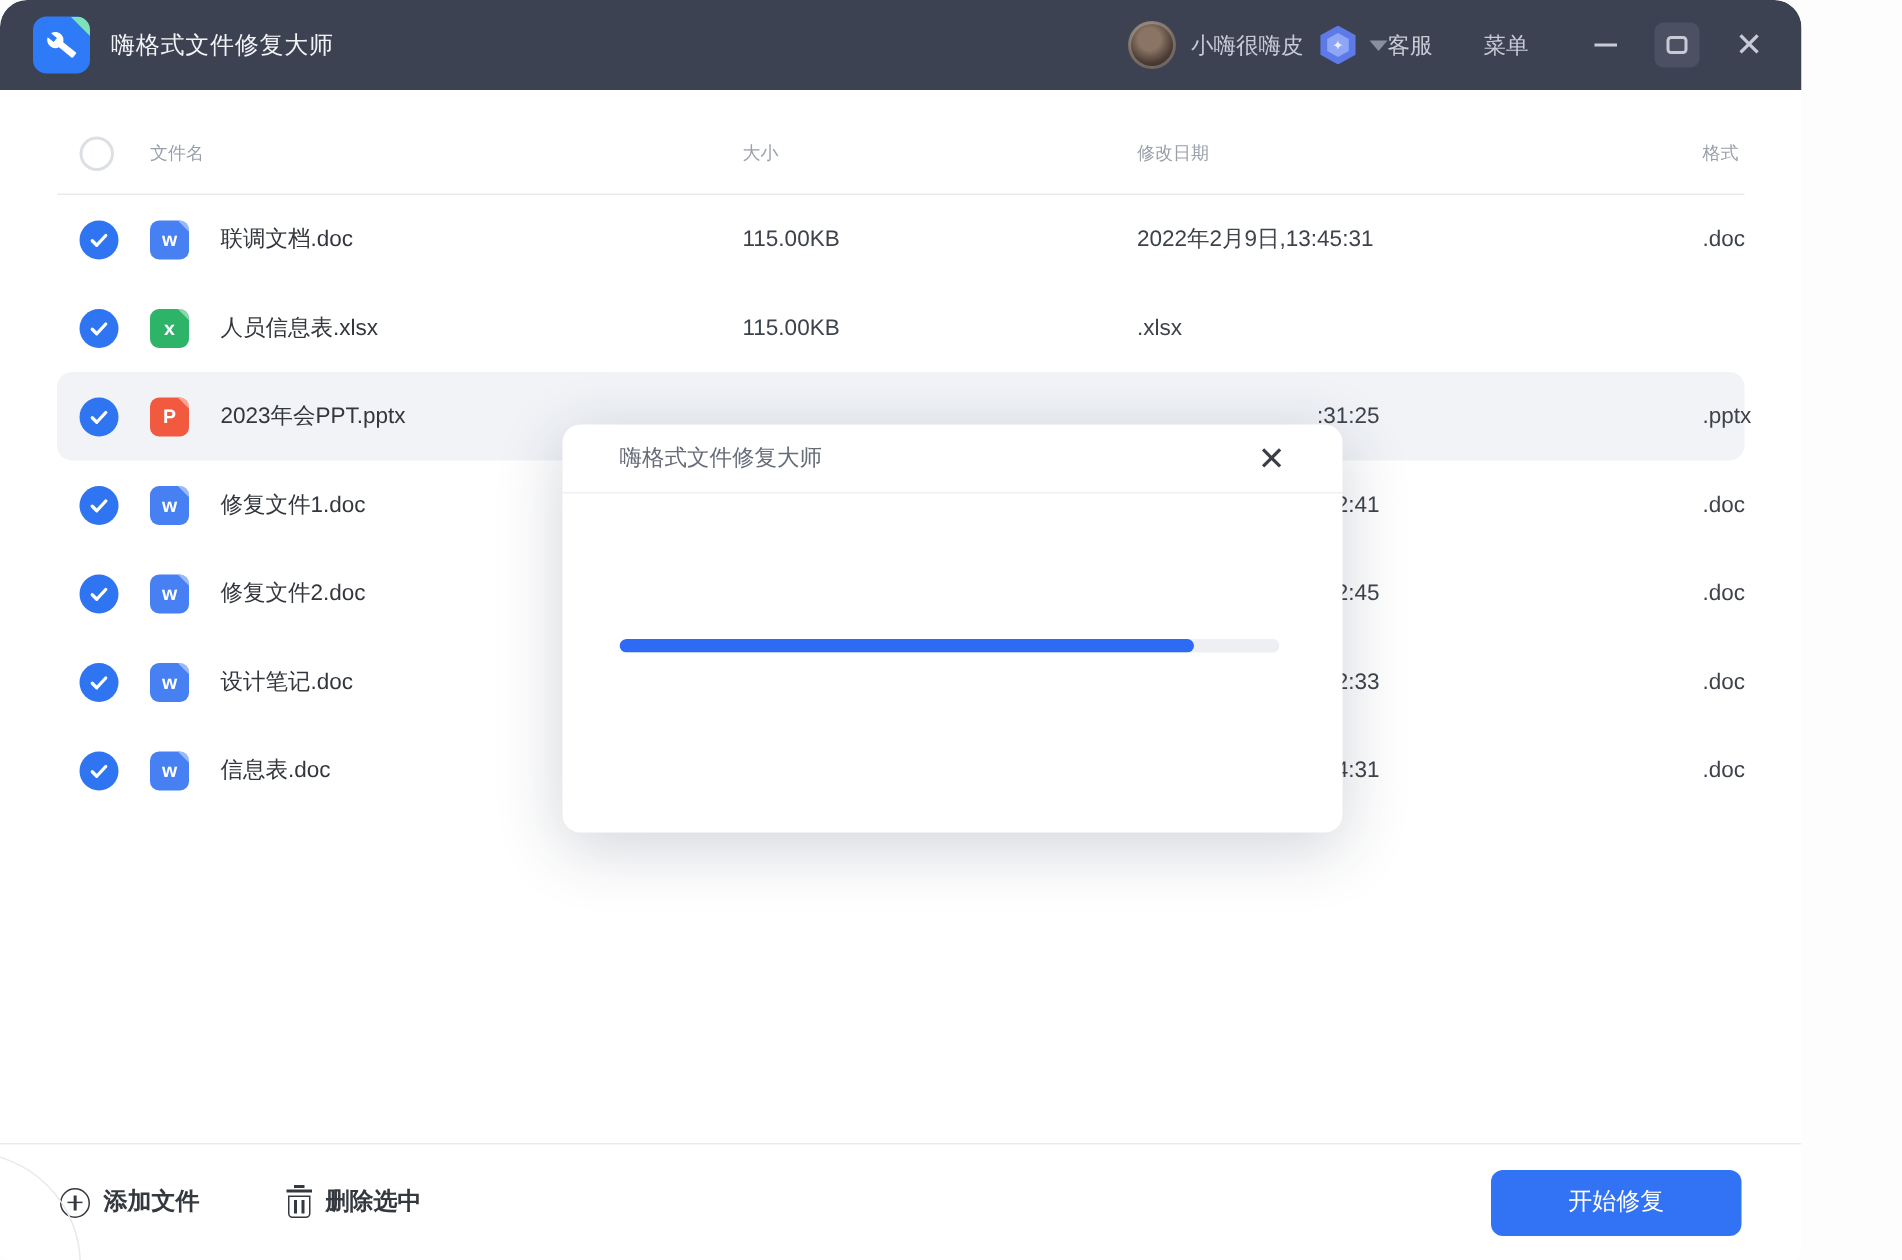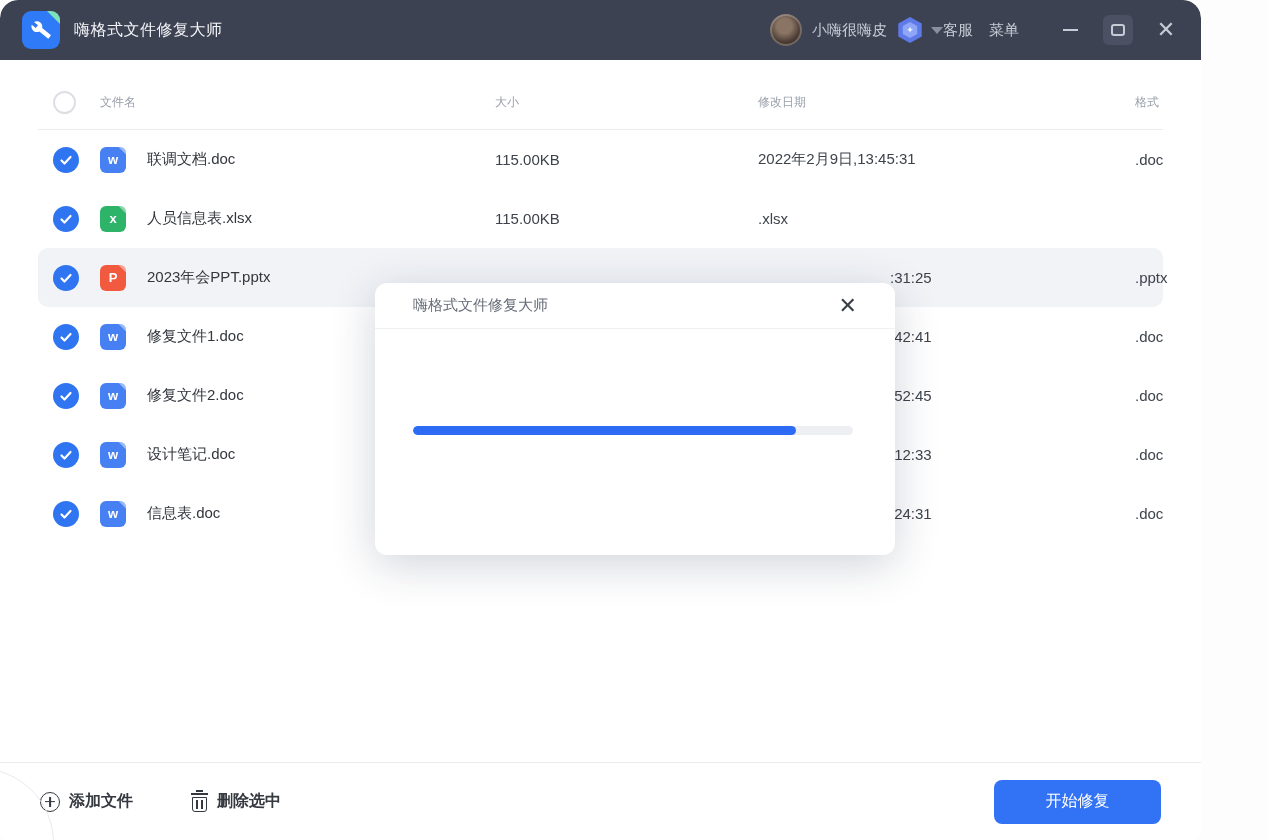--- a/index.html
+++ b/index.html
@@ -27,21 +27,21 @@
   .vip-badge { width:26px; height:26px; background:#5d7ae8;
                clip-path:polygon(50% 0,95% 25%,95% 75%,50% 100%,5% 75%,5% 25%);
                display:flex; align-items:center; justify-content:center; }
   .vip-badge .inner { width:16px; height:16px; background:#8fa6f7;
                clip-path:polygon(50% 0,95% 25%,95% 75%,50% 100%,5% 75%,5% 25%);
                display:flex; align-items:center; justify-content:center;
                color:#eef1ff; font-size:9px; line-height:1; }
   .caret-down { width:0; height:0; margin-left:8px; border-left:6px solid transparent;
                border-right:6px solid transparent; border-top:7px solid #8a8f9d; }
   .tb-link { color:#c7cbd6; font-size:15px; cursor:default; }
-  .tb-link.kefu { } .tb-link.menu { margin-left:16px; }
+  .tb-link.kefu { } .tb-link.menu { margin-left:34px; }
   .win-btns { display:flex; align-items:center; margin-left:36px; gap:18px; }
   .win-btn { width:30px; height:30px; display:flex; align-items:center; justify-content:center;
              border-radius:6px; }
   .win-btn.max { background:#4b5163; }
   .glyph-min { width:15px; height:2px; background:#c7cbd6; }
   .glyph-max { width:14px; height:12px; border:2px solid #c7cbd6; border-radius:3px; }
   .glyph-close { color:#c7cbd6; font-size:22px; line-height:1; font-weight:300; }
 
   
   .grid-cols { display:grid; grid-template-columns:442px 263px 377px 1fr; align-items:center; }
@@ -59,21 +59,21 @@
   .check-circle svg { width:14px; height:14px; }
   .file-icon { position:relative; width:26px; height:26px; border-radius:6px; flex:0 0 auto;
                display:flex; align-items:center; justify-content:center;
                color:#fff; font-size:13px; font-weight:bold; overflow:hidden; }
   .file-icon .fold { position:absolute; top:0; right:0; width:8px; height:8px;
                      background:rgba(255,255,255,.45); clip-path:polygon(0 0,100% 100%,100% 0); }
   .file-icon.word  { background:#4680f2; }
   .file-icon.excel { background:#2db469; }
   .file-icon.ppt   { background:#f25a40; }
   .date-cell { position:relative; }
-  .date-partial { position:relative; left:132px; }
+  .date-partial { position:relative; left:120px; }
 
   
   .dialog { position:absolute; left:375px; top:283px; width:520px; height:272px;
             background:#fff; border-radius:12px; box-shadow:0 10px 45px rgba(30,40,70,.20);
             z-index:5; }
   .dialog-header { height:46px; display:flex; align-items:center; padding:0 30px 0 38px;
                    border-bottom:1px solid #eef0f3; }
   .dialog-title { color:#676d78; font-size:15px; }
   .dialog-close { margin-left:auto; color:#3a3e46; font-size:22px; font-weight:300;
                   line-height:1; padding:4px 8px; cursor:default; }

